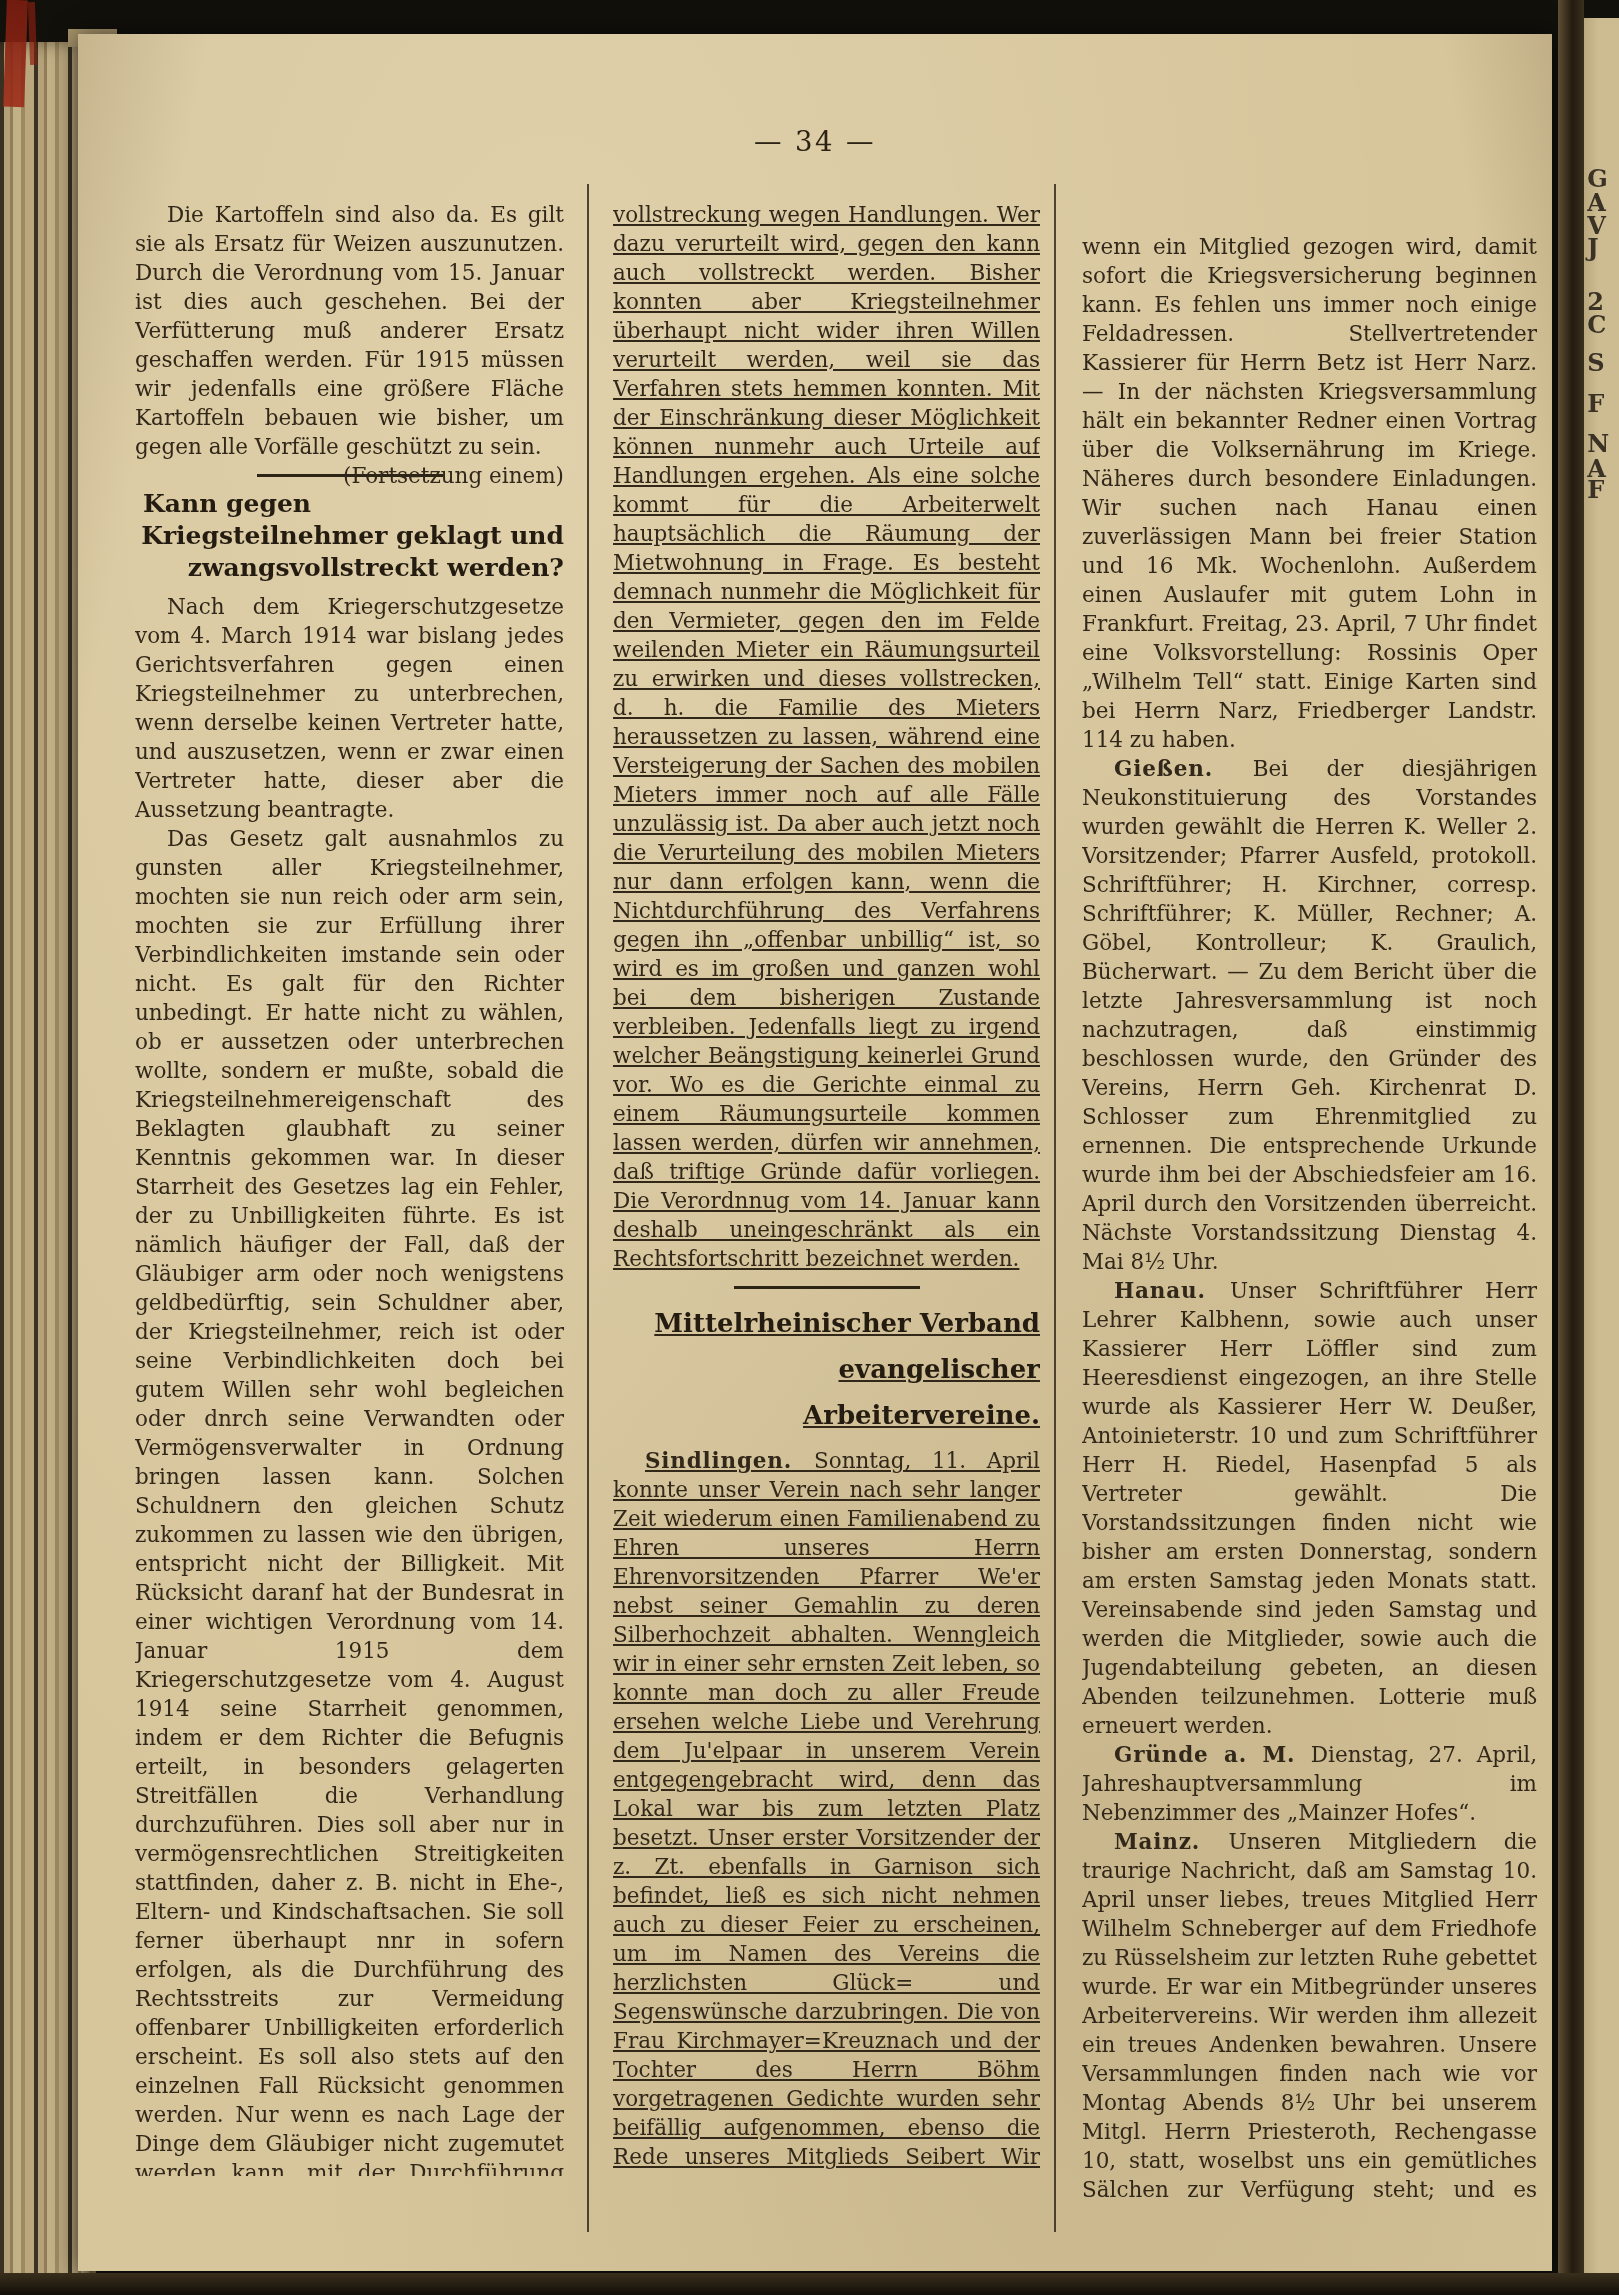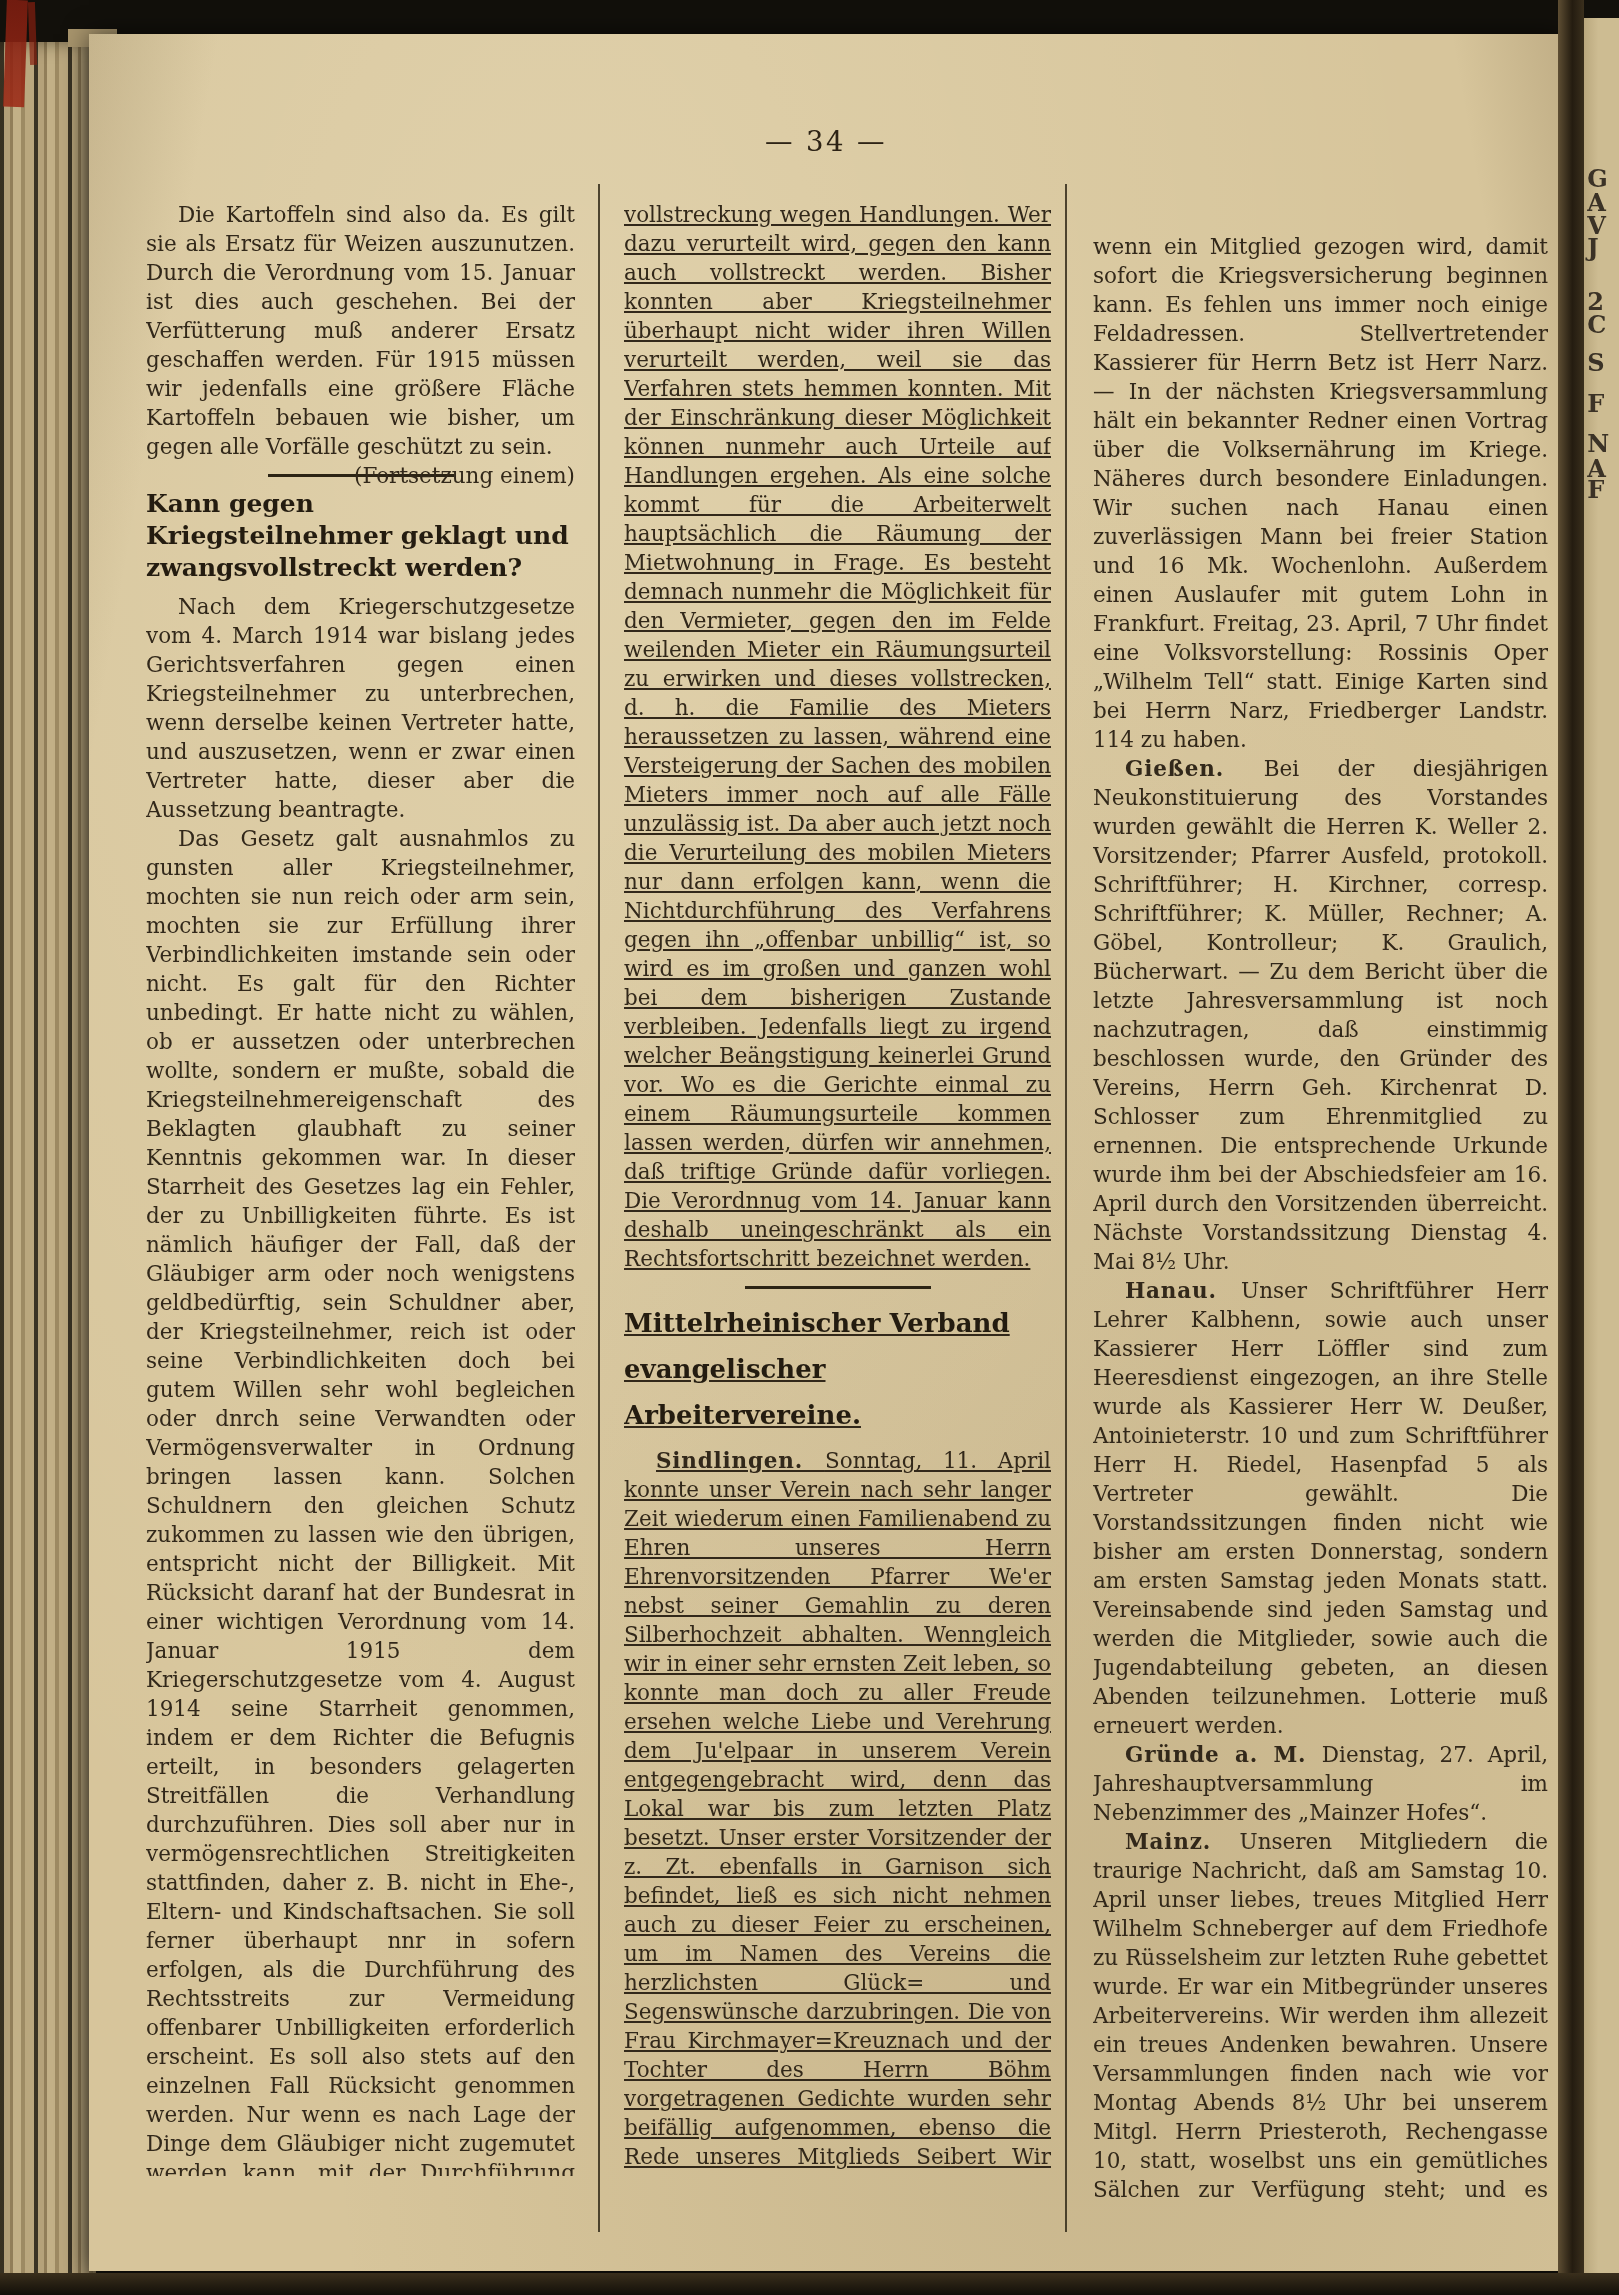--- a/index.html
+++ b/index.html
@@ -16,21 +16,21 @@
       #c2b087 13px 21px,#9d8a63 21px 25px,#baa77e 25px 34px);
     box-shadow:inset -11.3px 0 18px rgba(30,22,10,.55);
   }
   .edge-step{position:absolute;left:68px;top:29px;width:49px;height:18px;background:#a7946c;}
   .mark1{position:absolute;left:4.9px;top:0;width:21px;height:107px;
     background:linear-gradient(#7e1d10,#9c2a16);transform:rotate(2deg);opacity:.88;}
   .mark2{position:absolute;left:29px;top:1.6px;width:7.3px;height:63px;
     background:#86200f;transform:rotate(-2deg);opacity:.7;}
   
   .page{
-    position:absolute;left:89px;top:34px;width:1474px;height:2237px;
+    position:absolute;left:78px;top:34px;width:1474px;height:2237px;
     background:
       radial-gradient(ellipse at 32% 18%, rgba(255,250,228,.22), transparent 62%),
       radial-gradient(ellipse at 70% 85%, rgba(110,88,48,.14), transparent 55%),
       linear-gradient(100deg, rgba(110,88,50,.22), rgba(0,0,0,0) 7%),
       linear-gradient(260deg, rgba(90,70,38,.18), rgba(0,0,0,0) 6%),
       #d7c59b;
     box-shadow:0 0 24px rgba(0,0,0,.6);
     color:#32281a;
   }
   .gutter{position:absolute;left:1558px;top:0;width:26px;height:2295px;
@@ -49,21 +49,21 @@
   .col2{left:535px;width:427px;text-decoration:underline;}
   .col3{left:1004px;width:455px;margin-top:32px;}
   .vrule{position:absolute;top:150px;width:2.4px;height:2048px;background:#342b1a;opacity:.85;}
   .vr1{left:509px;} .vr2{left:976px;}
   .para{margin:0;}
   .para.ind{text-indent:32px;}
   .lead{letter-spacing:0.8px;}
   .note{float:right;}
   .rule{height:3.2px;background:#2c2414;margin:13px auto 11.3px auto;}
   .rule.short{width:186px;}
-  .h{font-weight:bold;text-align:left;color:#241c10;}
+  .h{font-weight:bold;text-align:right;color:#241c10;}
   .h.gothic{font-size:25px;line-height:32px;margin:4.9px 0 8px 0;}
   .h.gothic2{font-size:26px;line-height:46px;margin:3.2px 0 8px 0;}
 </style>
 </head>
 <body>
 
 <div class="edge-stack"></div>
 <div class="edge-step"></div>
 <div class="mark1"></div>
 <div class="mark2"></div>

